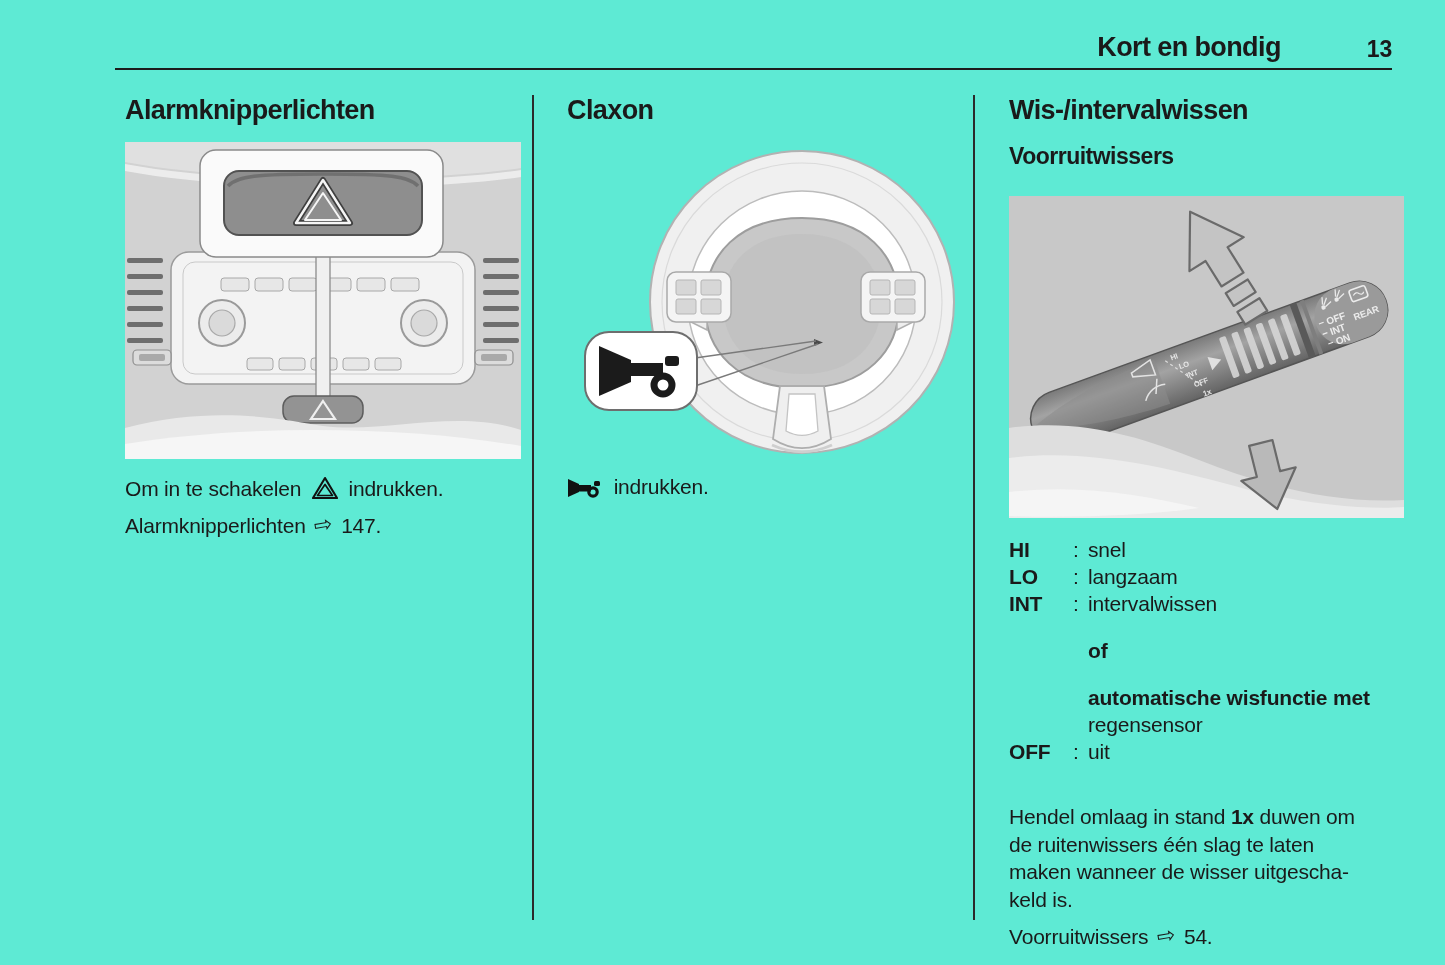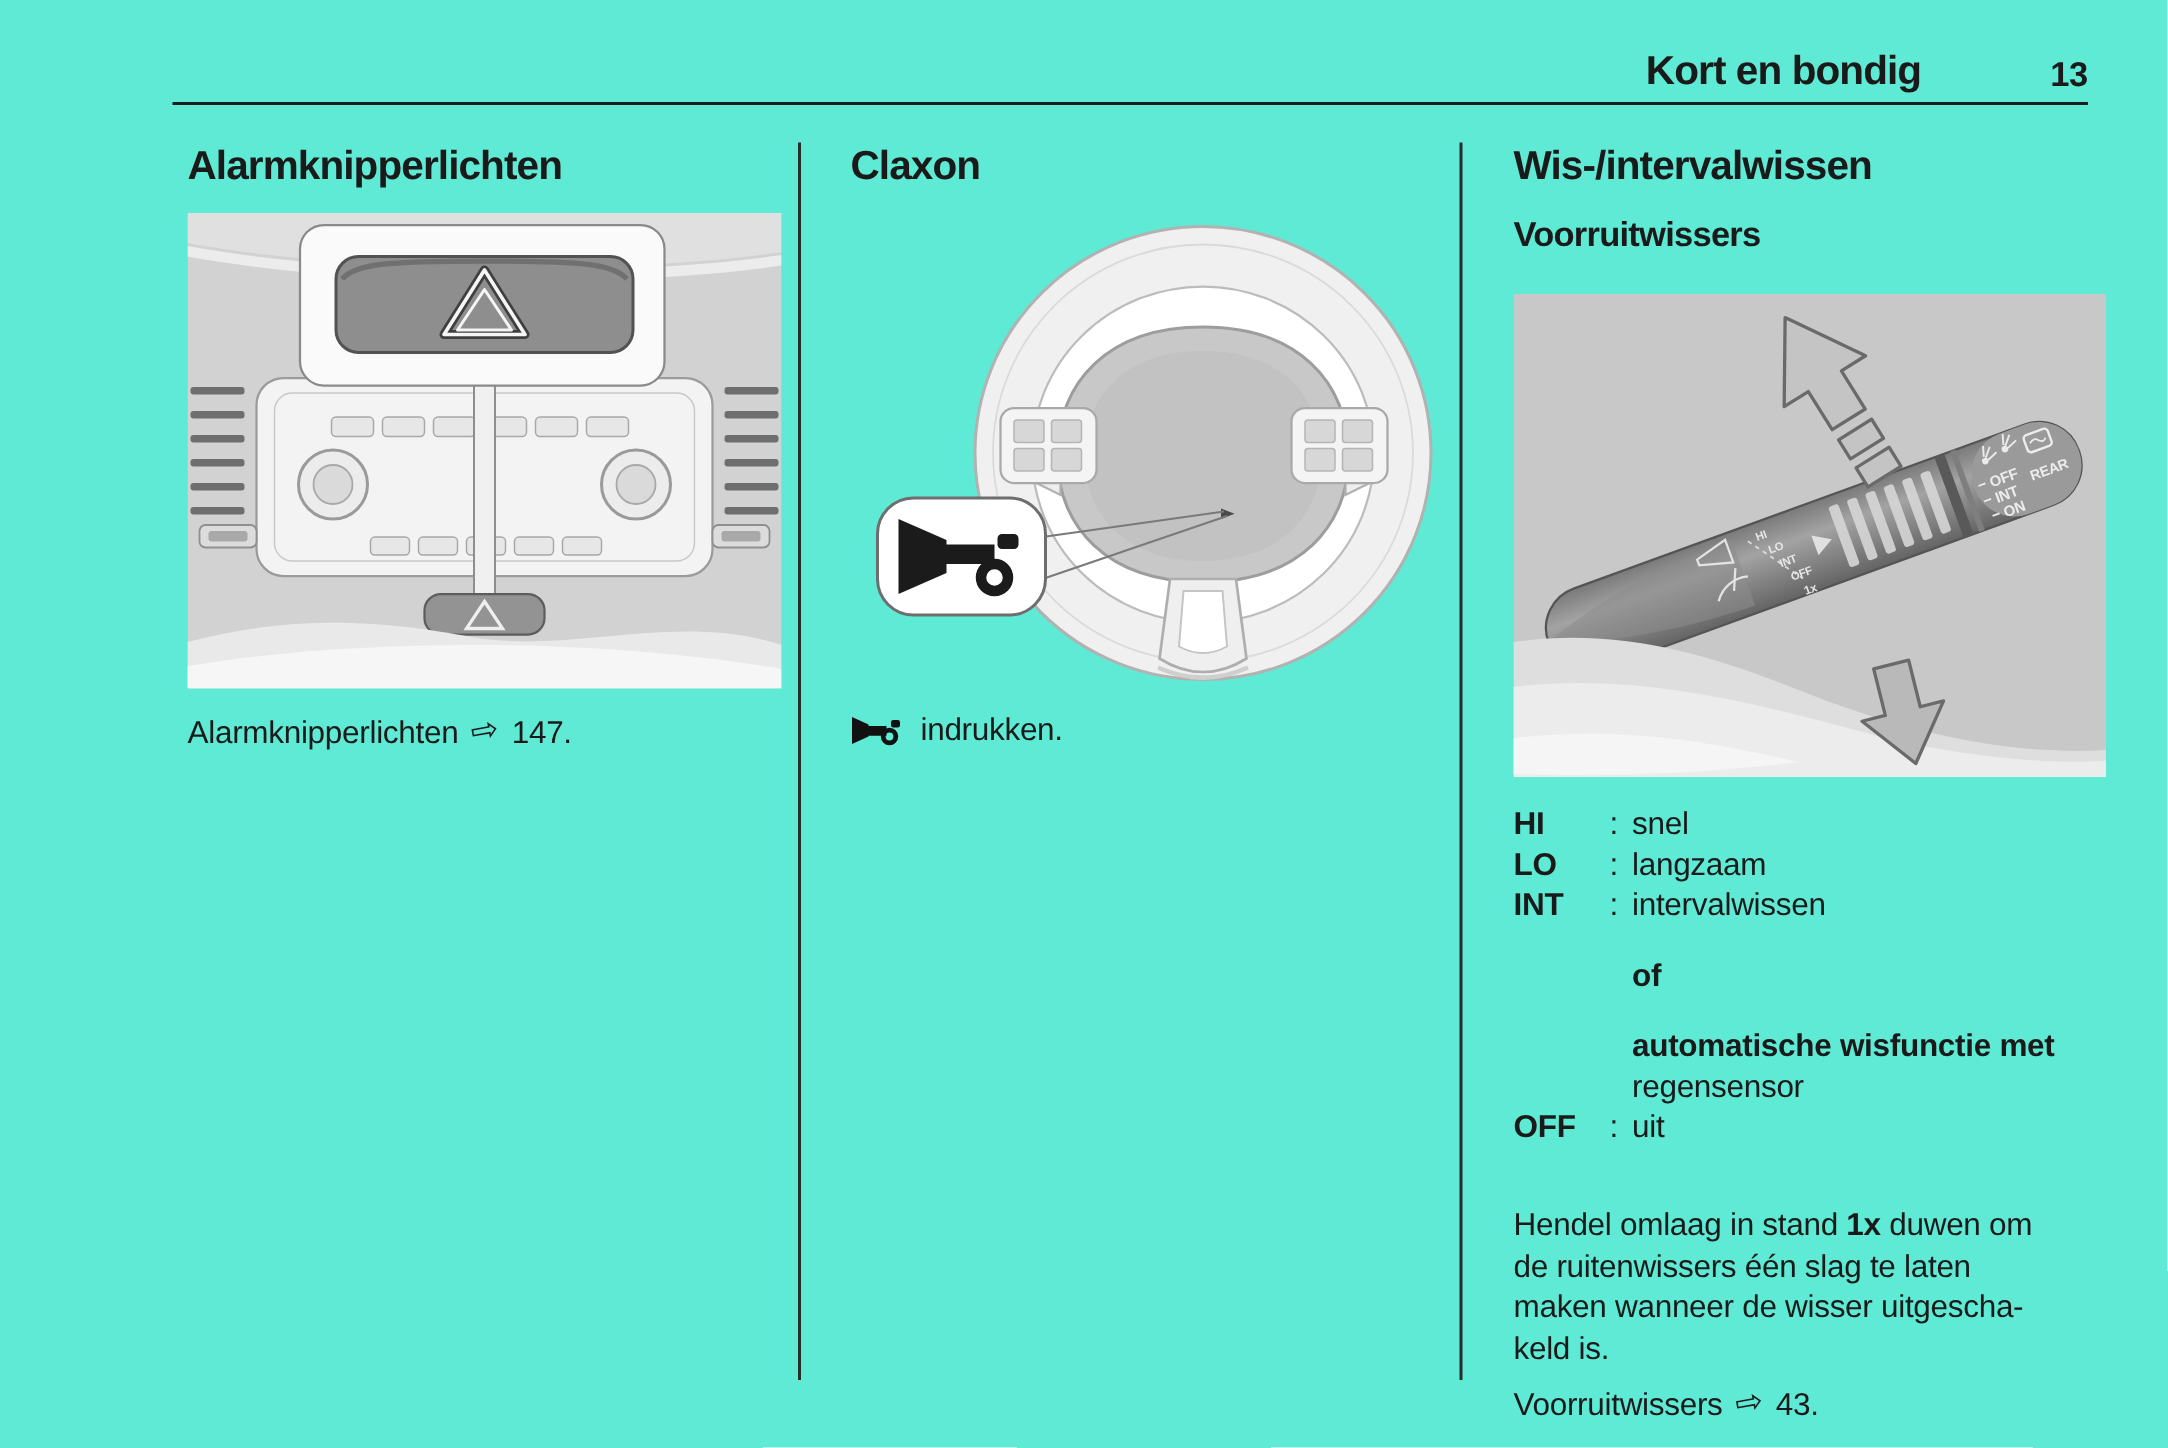--- a/index.html
+++ b/index.html
@@ -126,20 +126,28 @@
           <polygon points="198,38 225,81 171,81" fill="none" stroke="#3f3f3f" stroke-width="6" stroke-linejoin="round"></polygon>
           <polygon points="198,38 225,81 171,81" fill="none" stroke="#f5f5f5" stroke-width="2.4" stroke-linejoin="round"></polygon>
           <polygon points="198,51 216,78 180,78" fill="none" stroke="#f5f5f5" stroke-width="2" stroke-linejoin="round"></polygon>
         </g>
 
         <path d="M0,286 C90,262 160,278 198,284 C260,292 330,266 396,288 L396,317 H0 Z" fill="#e9e9e9"></path>
         <path d="M0,302 C120,282 280,284 396,304 L396,317 H0 Z" fill="#f6f6f6"></path>
       </svg>
 
       <p class="cap">
+        <span>Om in te schakelen</span>
+        <svg class="inline-icon" width="26" height="24" viewBox="0 0 26 24">
+          <polygon points="13,2 25,22 1,22" fill="none" stroke="#111" stroke-width="2.1" stroke-linejoin="round"></polygon>
+          <polygon points="13,8.5 20.5,19.5 5.5,19.5" fill="none" stroke="#111" stroke-width="1.7" stroke-linejoin="round"></polygon>
+        </svg>
+        <span>indrukken.</span>
+      </p>
+      <p class="cap">
         <span>Alarmknipperlichten</span>
         <span class="ref-arrow">⇨</span>
         <span>147.</span>
       </p>
     </section>
 
     <section class="col c2">
       <h2>Claxon</h2>
 
       <svg class="fig f2" width="395" height="315" viewBox="0 0 395 315">
@@ -334,17 +342,17 @@
           <span>duwen om</span>
         </div>
         <div>de ruitenwissers één slag te laten</div>
         <div>maken wanneer de wisser uitgescha-</div>
         <div>keld is.</div>
       </div>
 
       <p class="wref">
         <span>Voorruitwissers</span>
         <span class="ref-arrow">⇨</span>
-        <span>43.</span>
+        <span>54.</span>
       </p>
     </section>
   </div>
 </div>
 
 </body></html>

